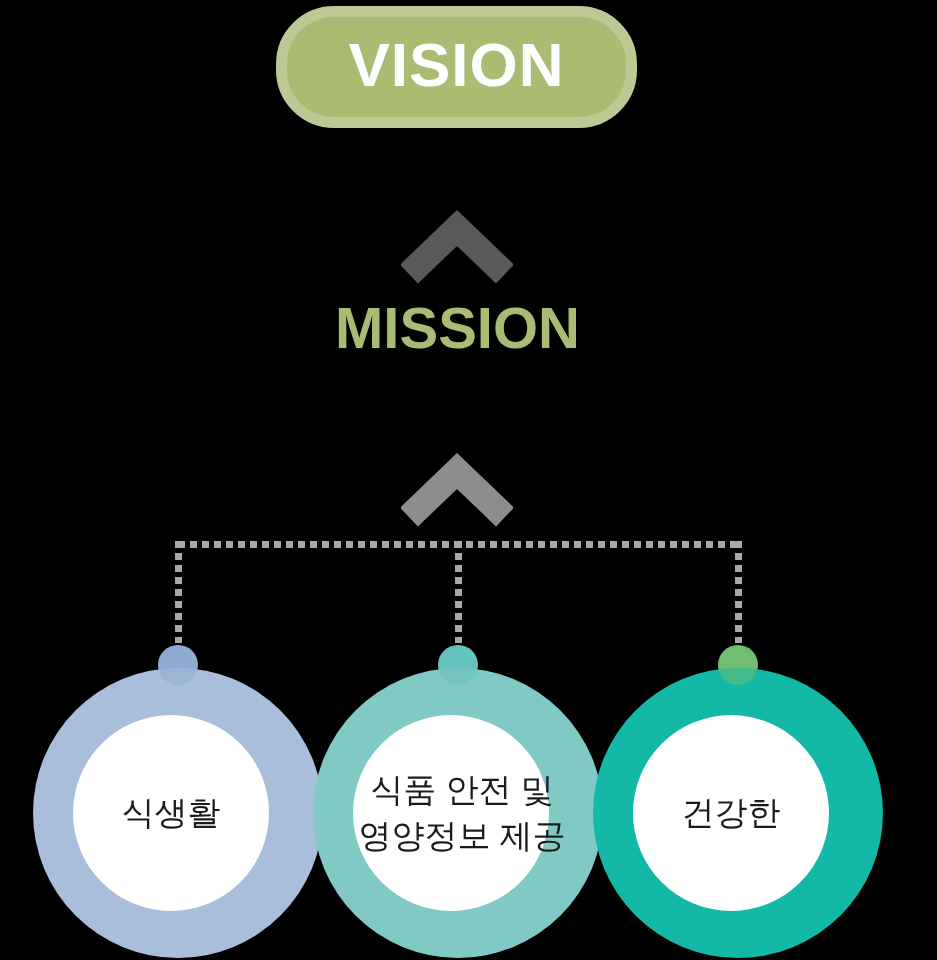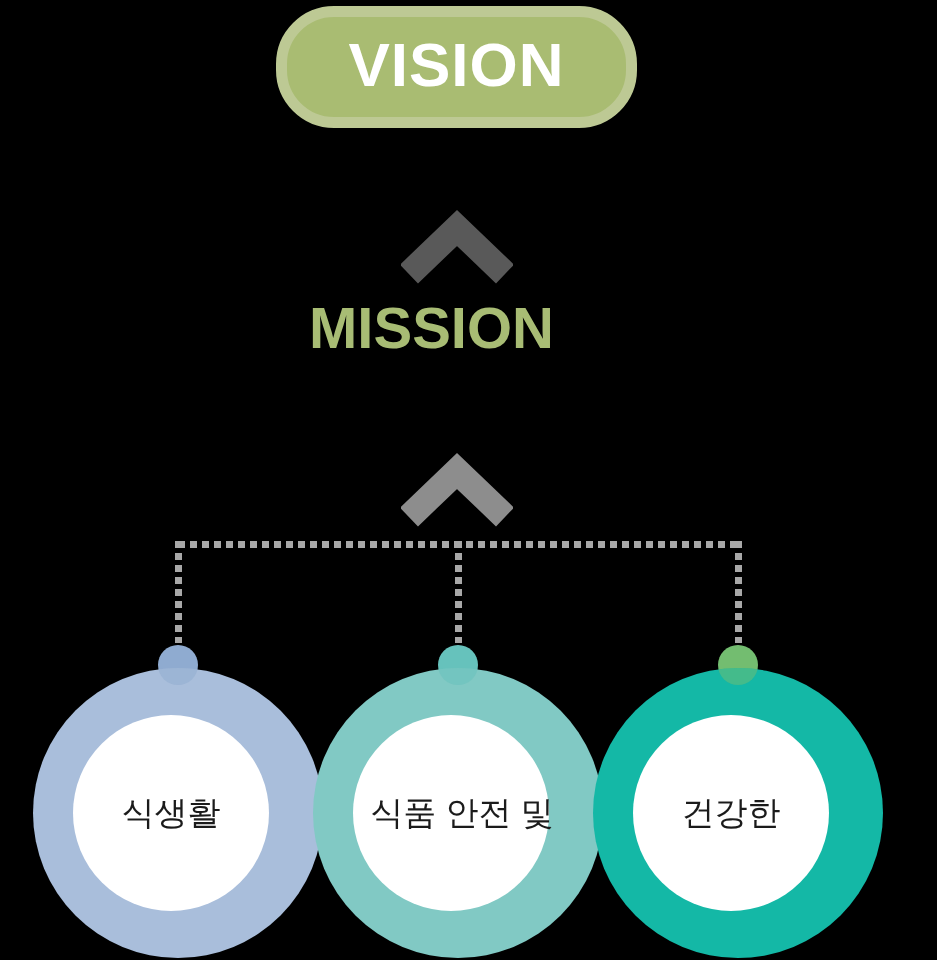--- a/index.html
+++ b/index.html
@@ -27,21 +27,21 @@
   }
   
   .chev{position:absolute;left:401px;width:112px;height:84px;}
   .chev-1{top:200px;}
   .chev-2{top:443px;}
   
   .mission-label{
     position:absolute;left:0;top:299px;width:863px;
     text-align:center;
     font-size:58px;font-weight:bold;line-height:1;
-    color:#a8bc74;letter-spacing:0px;
+    color:#a8bc74;letter-spacing:0px;padding-left:26px;
   }
   
   .dot-h{
     position:absolute;left:178px;top:541px;width:560px;height:7px;
     background:repeating-linear-gradient(90deg, var(--dot) 0 7px, transparent 7px 12px);
   }
   .dot-v{
     position:absolute;top:541px;width:7px;height:102px;
     background:repeating-linear-gradient(180deg, var(--dot) 0 7px, transparent 7px 12px);
   }
@@ -114,20 +114,21 @@
         <div>식생활</div>
       </div>
     </div>
   </div>
 
   <div class="pillar pillar-2" style="background: rgb(129, 201, 196);">
     <div class="bump-overlay" style="background: rgb(102, 194, 188);"></div>
     <div class="pillar-inner" style="background: rgb(255, 255, 255);">
       <div class="pillar-text" style="color: rgb(27, 27, 27); margin-left: 22px;">
         <div>식품 안전 및</div>
+        <div>영양정보 제공</div>
       </div>
     </div>
   </div>
 
   <div class="pillar pillar-3" style="background: #14b8a6;">
     <div class="bump-overlay" style="background: rgb(115, 189, 112);"></div>
     <div class="pillar-inner" style="background: rgb(255, 255, 255);">
       <div class="pillar-text" style="color: rgb(27, 27, 27);">
         <div>건강한</div>
       </div>

